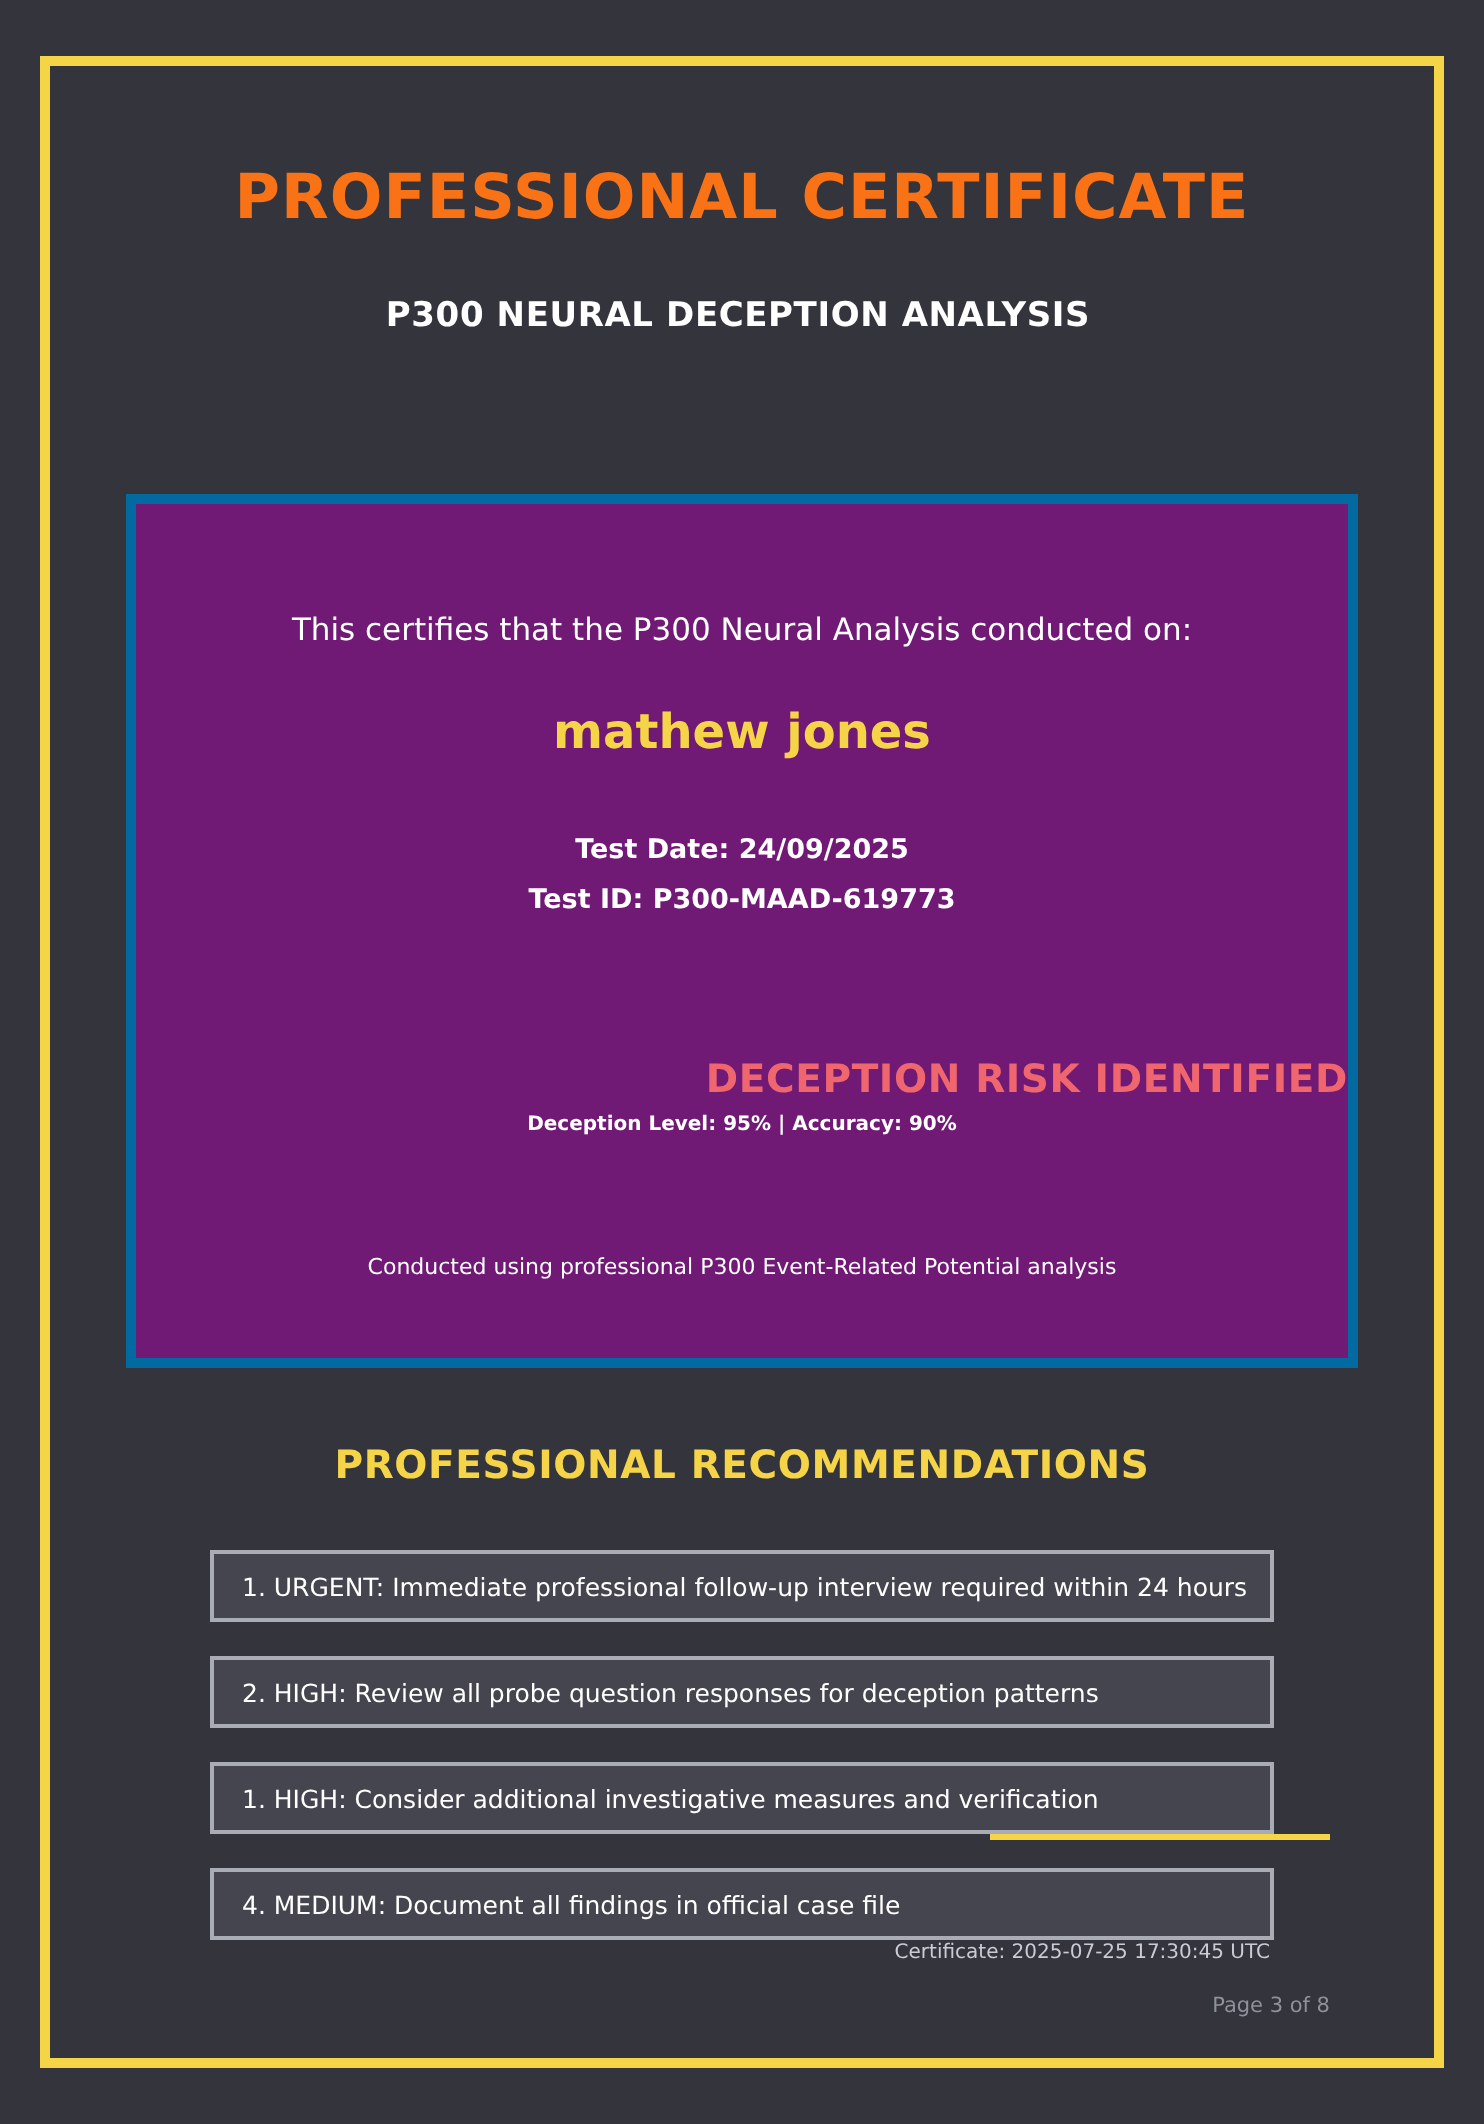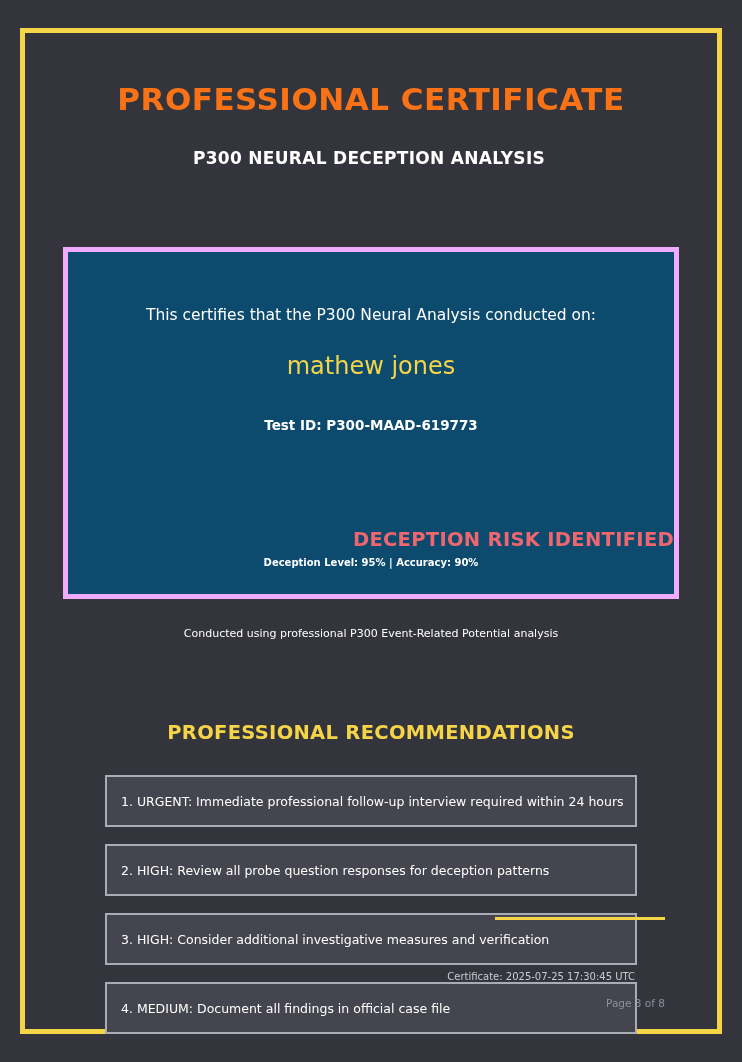--- a/index.html
+++ b/index.html
@@ -59,42 +59,42 @@
     font-size: 17px;
     font-weight: bold;
     letter-spacing: 0.3px;
   }
   
   .cert-box {
     position: absolute;
     left: 38px;
     right: 38px;
     top: 214px;
-    height: 352px;
-    border: 5px solid #f0abfc;
-    background: #0c4a6e;
+    height: 437px;
+    border: 5px solid #0369a1;
+    background: #701a75;
     box-sizing: border-box;
   }
   .cert-line-1 {
     position: absolute;
     top: 54px;
     left: 0;
     right: 0;
     text-align: center;
     font-size: 15.5px;
     color: #ffffff;
   }
   .cert-name {
     position: absolute;
     top: 100px;
     left: 0;
     right: 0;
     text-align: center;
     font-size: 24px;
-    font-weight: normal;
+    font-weight: bold;
     color: #f5d547;
   }
   .cert-meta {
     position: absolute;
     top: 161px;
     left: 0;
     right: 0;
     text-align: center;
     font-size: 13.5px;
     font-weight: bold;
@@ -148,21 +148,21 @@
   .rec-list {
     position: absolute;
     left: 80px;
     right: 80px;
     top: 742px;
   }
   .rec-item {
     border: 2px solid #a9acb5;
     background: #44454e;
     box-sizing: border-box;
-    height: 52px;
+    height: 36px;
     margin-bottom: 17px;
     display: flex;
     align-items: center;
     padding-left: 14px;
     font-size: 12.5px;
     color: #ffffff;
     position: relative;
   }
   .accent-line {
     position: absolute;
@@ -194,33 +194,34 @@
   <div class="outer-frame">
     <div class="inner-dark"></div>
 
     <div class="title">PROFESSIONAL CERTIFICATE</div>
     <div class="subtitle">P300 NEURAL DECEPTION ANALYSIS</div>
 
     <div class="cert-box">
       <div class="cert-line-1">This certifies that the P300 Neural Analysis conducted on:</div>
       <div class="cert-name">mathew jones</div>
       <div class="cert-meta">
+        <div>Test Date: 24/09/2025</div>
         <div>Test ID: P300-MAAD-619773</div>
       </div>
       <div class="cert-risk">DECEPTION RISK IDENTIFIED</div>
       <div class="cert-levels">Deception Level: 95% | Accuracy: 90%</div>
       <div class="cert-footnote">Conducted using professional P300 Event-Related Potential analysis</div>
     </div>
 
     <div class="rec-title">PROFESSIONAL RECOMMENDATIONS</div>
 
     <div class="rec-list">
       <div class="rec-item">1. URGENT: Immediate professional follow-up interview required within 24 hours</div>
       <div class="rec-item">2. HIGH: Review all probe question responses for deception patterns</div>
-      <div class="rec-item">3. HIGH: Consider additional investigative measures and verification</div>
+      <div class="rec-item">1. HIGH: Consider additional investigative measures and verification</div>
       <div class="rec-item">4. MEDIUM: Document all findings in official case file</div>
     </div>
 
     <div class="accent-line"></div>
     <div class="cert-stamp">Certificate: 2025-07-25 17:30:45 UTC</div>
     <div class="page-num">Page 3 of 8</div>
   </div>
 </div>
 
 </body></html>

